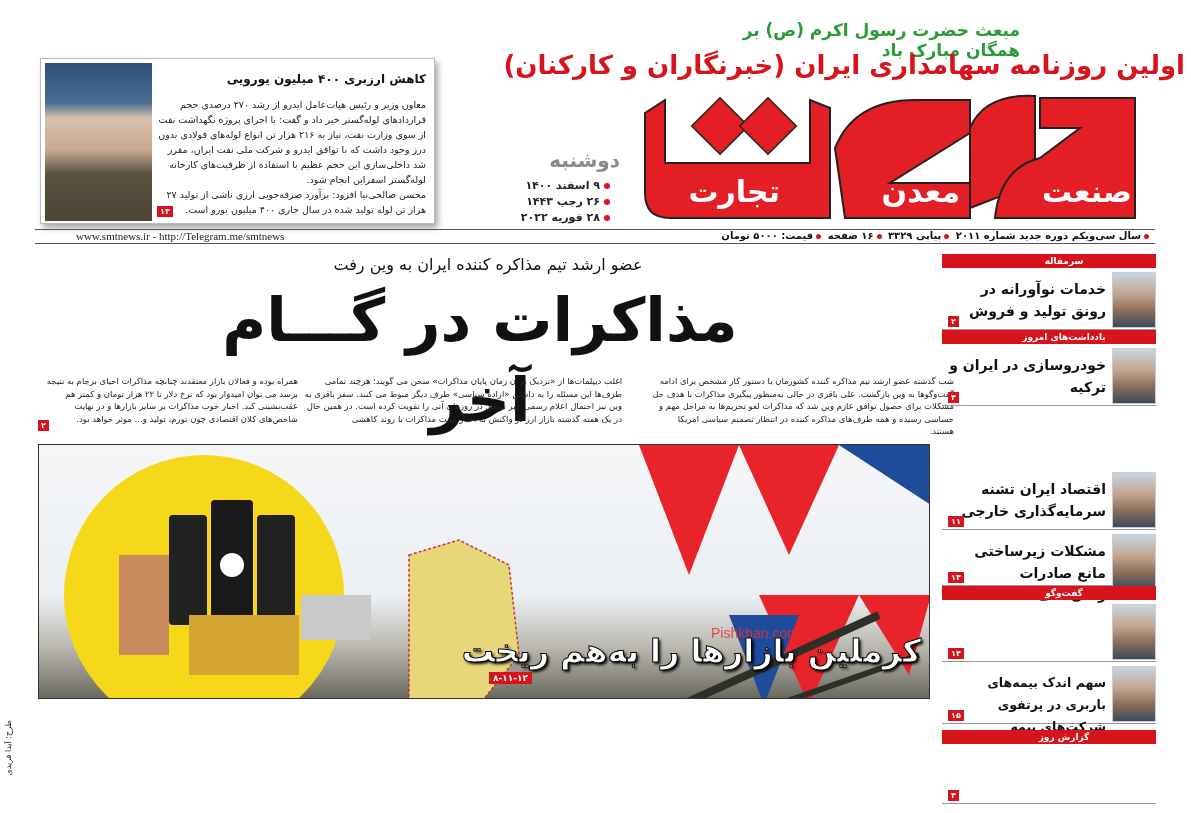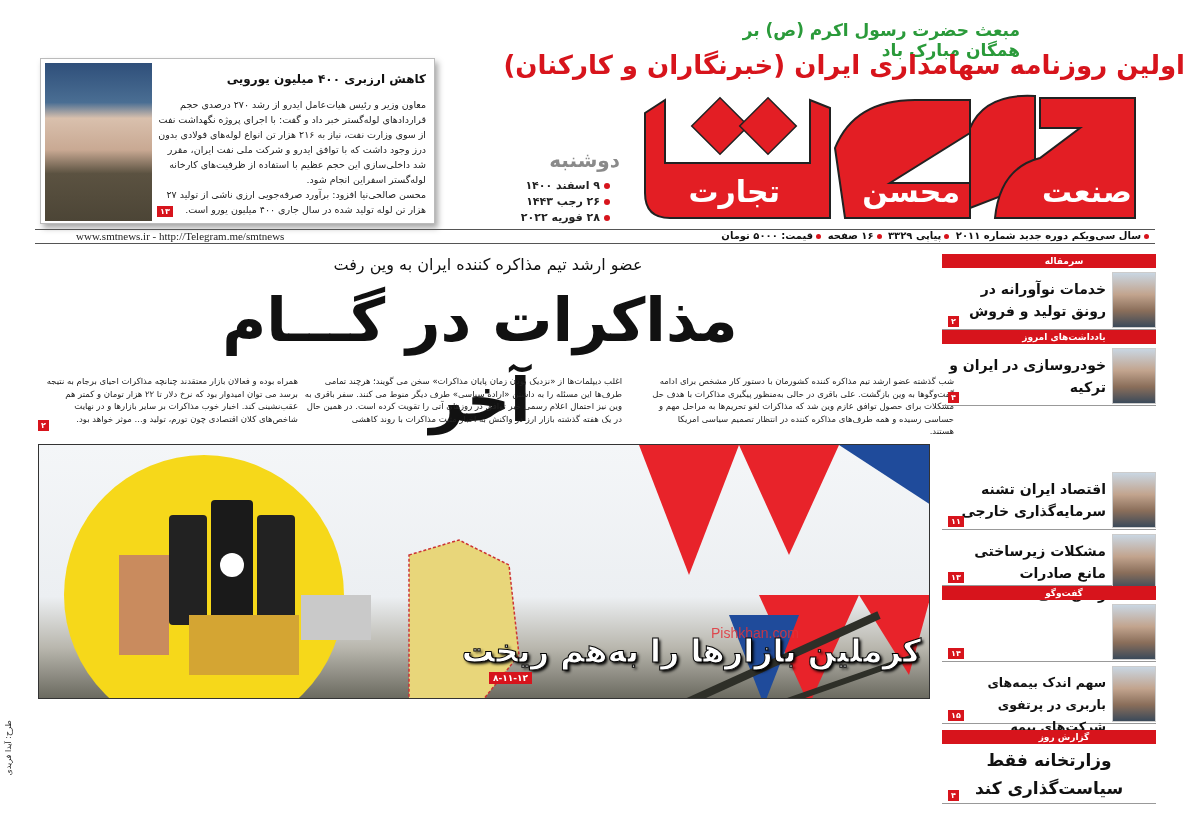--- a/index.html
+++ b/index.html
@@ -70,21 +70,21 @@
 <div id="logo" class="abs">
   <svg width="500" height="135" viewBox="0 0 500 135">
     <path d="M330 40 Q345 5 395 8 L395 95 L330 120 Z" fill="#e31e24" stroke="#222" stroke-width="2"></path>
     <path d="M400 10 L495 10 L495 130 L355 130 Q360 80 400 70 L440 40 L400 40 Z" fill="#e31e24" stroke="#222" stroke-width="2"></path>
     <path d="M195 60 Q215 10 280 12 L330 12 L330 45 L250 95 L330 95 L330 130 L205 130 Z" fill="#e31e24" stroke="#222" stroke-width="2"></path>
     <path d="M5 25 L25 12 L25 75 L170 75 L170 12 L190 20 L190 130 L30 130 Q5 130 5 105 Z" fill="#e31e24" stroke="#222" stroke-width="2"></path>
     <rect x="60" y="18" width="40" height="40" transform="rotate(45 80 38)" fill="#e31e24" stroke="#222" stroke-width="1.5"></rect>
     <rect x="108" y="18" width="40" height="40" transform="rotate(45 128 38)" fill="#e31e24" stroke="#222" stroke-width="1.5"></rect>
   </svg>
   <span class="logo-word" style="right:8px; top:86px;">صنعت</span>
-  <span class="logo-word" style="right:180px; top:86px;">محسن</span>
+  <span class="logo-word" style="right:180px; top:86px;">معدن</span>
   <span class="logo-word" style="right:360px; top:86px;">تجارت</span>
 </div>
 
 <div id="weekday" class="abs rtl">دوشنبه</div>
 <div id="dates" class="abs rtl">
   <div class="date-line"><span class="dot"></span><span>۹ اسفند ۱۴۰۰</span></div>
   <div class="date-line"><span class="dot"></span><span>۲۶ رجب ۱۴۴۳</span></div>
   <div class="date-line"><span class="dot"></span><span>۲۸ فوریه ۲۰۲۲</span></div>
 </div>
 
@@ -177,16 +177,15 @@
     <span class="sb-badge pgbadge">۱۴</span>
   </div>
   <div class="sb-item" style="top:408px;height:62px">
     <div class="sb-photo"></div>
     <div class="sb-title rtl" style="font-size:12.5px">سهم اندک بیمه‌های باربری در پرتفوی شرکت‌های بیمه</div>
     <span class="sb-badge pgbadge">۱۵</span>
   </div>
 
   <div class="sec-head" style="top:476px">گزارش روز</div>
   <div id="sb-big">
-    <span>وزارتخانه فقط سیاست‌گذاری کند</span>
     <span class="sb-badge pgbadge" style="position:absolute;left:6px;bottom:2px;line-height:11px">۴</span>
   </div>
 </div>
 
 </body></html>

